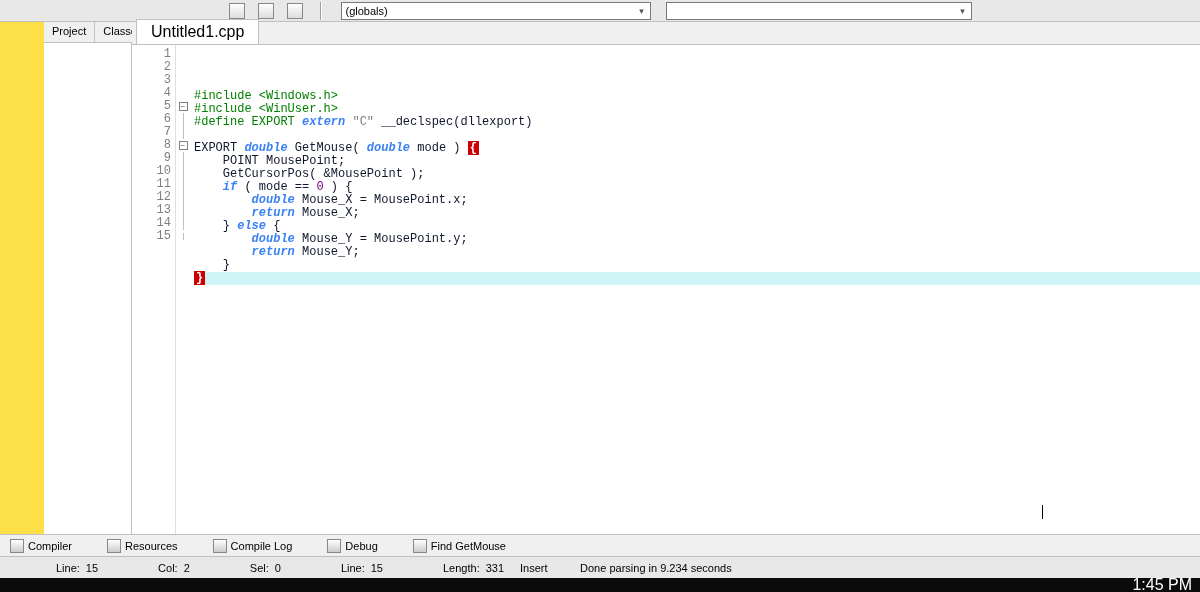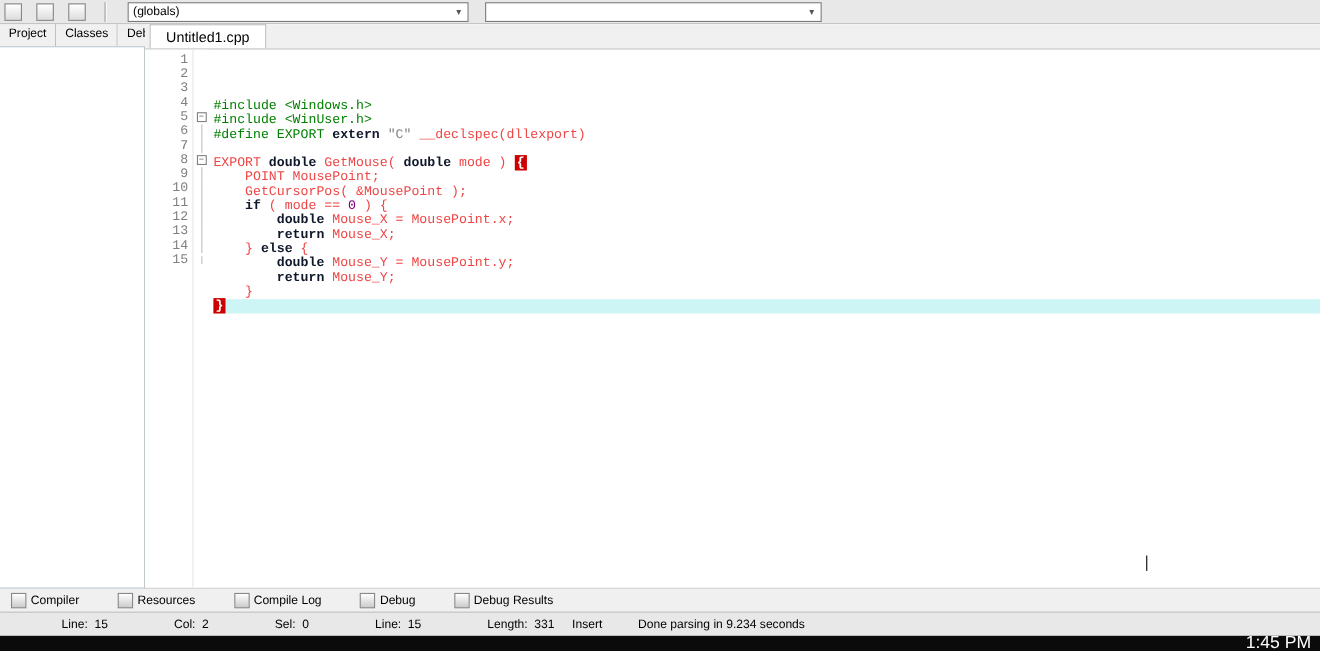--- a/index.html
+++ b/index.html
@@ -16,20 +16,21 @@
   }
   
   .top-toolbar {
     height: 22px;
     background: #e8e8e8;
     border-bottom: 1px solid #c0c0c0;
     display: flex;
     align-items: center;
     padding: 0 4px;
     gap: 13px;
+    justify-content: center;
   }
   .tool-icon {
     width: 16px;
     height: 16px;
     border: 1px solid #888;
     background: linear-gradient(#fff,#ddd);
     display: inline-block;
   }
   .tool-separator {
     width: 2px;
@@ -64,23 +65,24 @@
   
   .main {
     display: flex;
     height: 512px;
     background: #fff;
   }
   
   .side-panel {
     width: 132px;
     border-right: 1px solid #c0c0c0;
-    background: #7dd3fc;
+    background: #fde047;
     display: flex;
     flex-direction: column;
+    padding-left: 44px;
   }
   .side-tabs {
     display: flex;
     height: 21px;
     background: #e8e8e8;
     border-bottom: 1px solid #c0c0c0;
   }
   .side-tab {
     padding: 3px 8px;
     font-size: 11px;
@@ -104,21 +106,21 @@
     background: #f0f0f0;
     display: flex;
     align-items: flex-end;
     padding-left: 4px;
   }
   .editor-tab {
     background: #fff;
     border: 1px solid #c0c0c0;
     border-bottom: none;
     padding: 3px 14px;
-    font-size: 13px;
+    font-size: 16px;
     margin-right: 2px;
     cursor: pointer;
   }
   .editor-body {
     flex: 1;
     display: flex;
     background: #fff;
     overflow: hidden;
     font-family: "Consolas", "Courier New", monospace;
     font-size: 12px;
@@ -160,24 +162,24 @@
     padding: 3px 0 3px 4px;
     white-space: pre;
     position: relative;
   }
   .code-line { height: 13px; line-height: 13px; }
   .hl-current {
     background: #cdf5f5;
     margin-right: 0;
   }
   .tk-pp { color: #008000; }
-  .tk-kw { color: #0f172a; font-weight: bold; }
+  .tk-kw { color: #3b82f6; font-weight: bold; font-style: italic; }
   .tk-str { color: #808080; }
   .tk-num { color: #800080; }
-  .tk-id { color: #ef4444; }
+  .tk-id { color: #0f172a; }
   .tk-brace-err { background: #c00; color: #fff; padding: 0 2px; font-weight: bold;}
   .gutter div { height: 13px; line-height: 13px; }
   .fold-gutter div.row { height: 13px; display:flex; align-items:center; justify-content:center;}
   
   .bottom-tabs {
     height: 22px;
     border-top: 1px solid #c0c0c0;
     background: #f0f0f0;
     display: flex;
     align-items: center;
@@ -344,21 +346,21 @@
   <div class="bottom-tab">
       <span class="bt-icon"></span>
       <span>Compile Log</span>
     </div>
   <div class="bottom-tab">
       <span class="bt-icon"></span>
       <span>Debug</span>
     </div>
   <div class="bottom-tab">
       <span class="bt-icon"></span>
-      <span>Debug Results</span>
+      <span>Find GetMouse</span>
     </div>
 </div>
 
 <div class="status-bar">
   <div class="status-cell">
       <span class="lbl">Line:</span>
       <span class="val">15</span>
     </div>
   <div class="status-cell">
       <span class="lbl">Col:</span>

